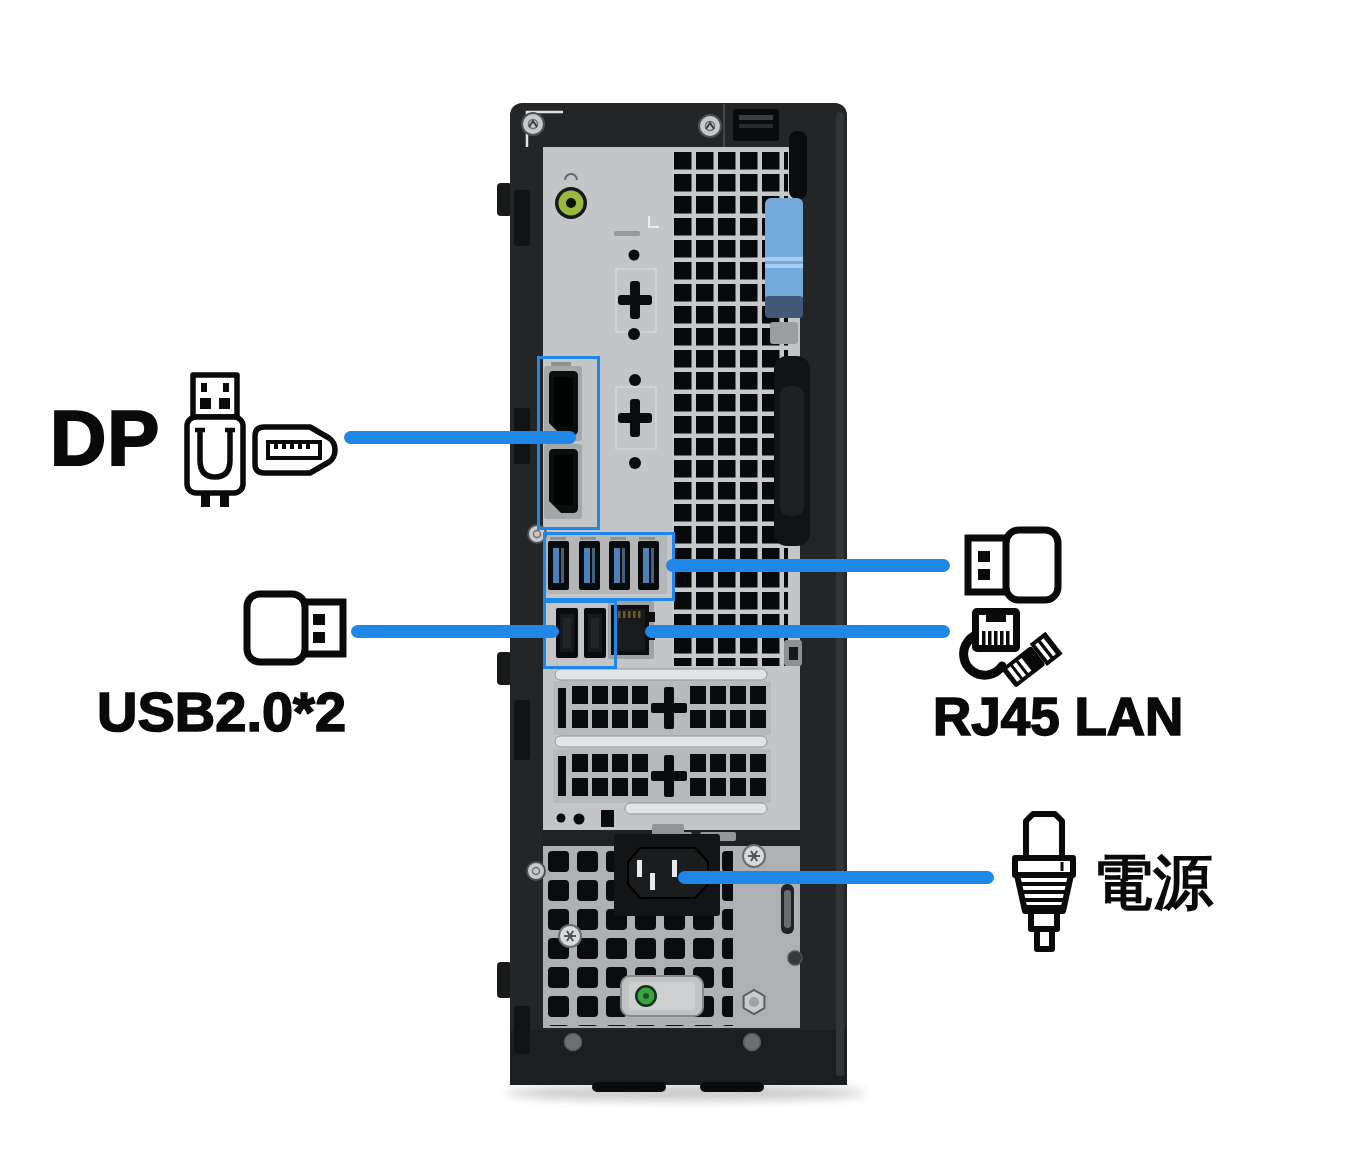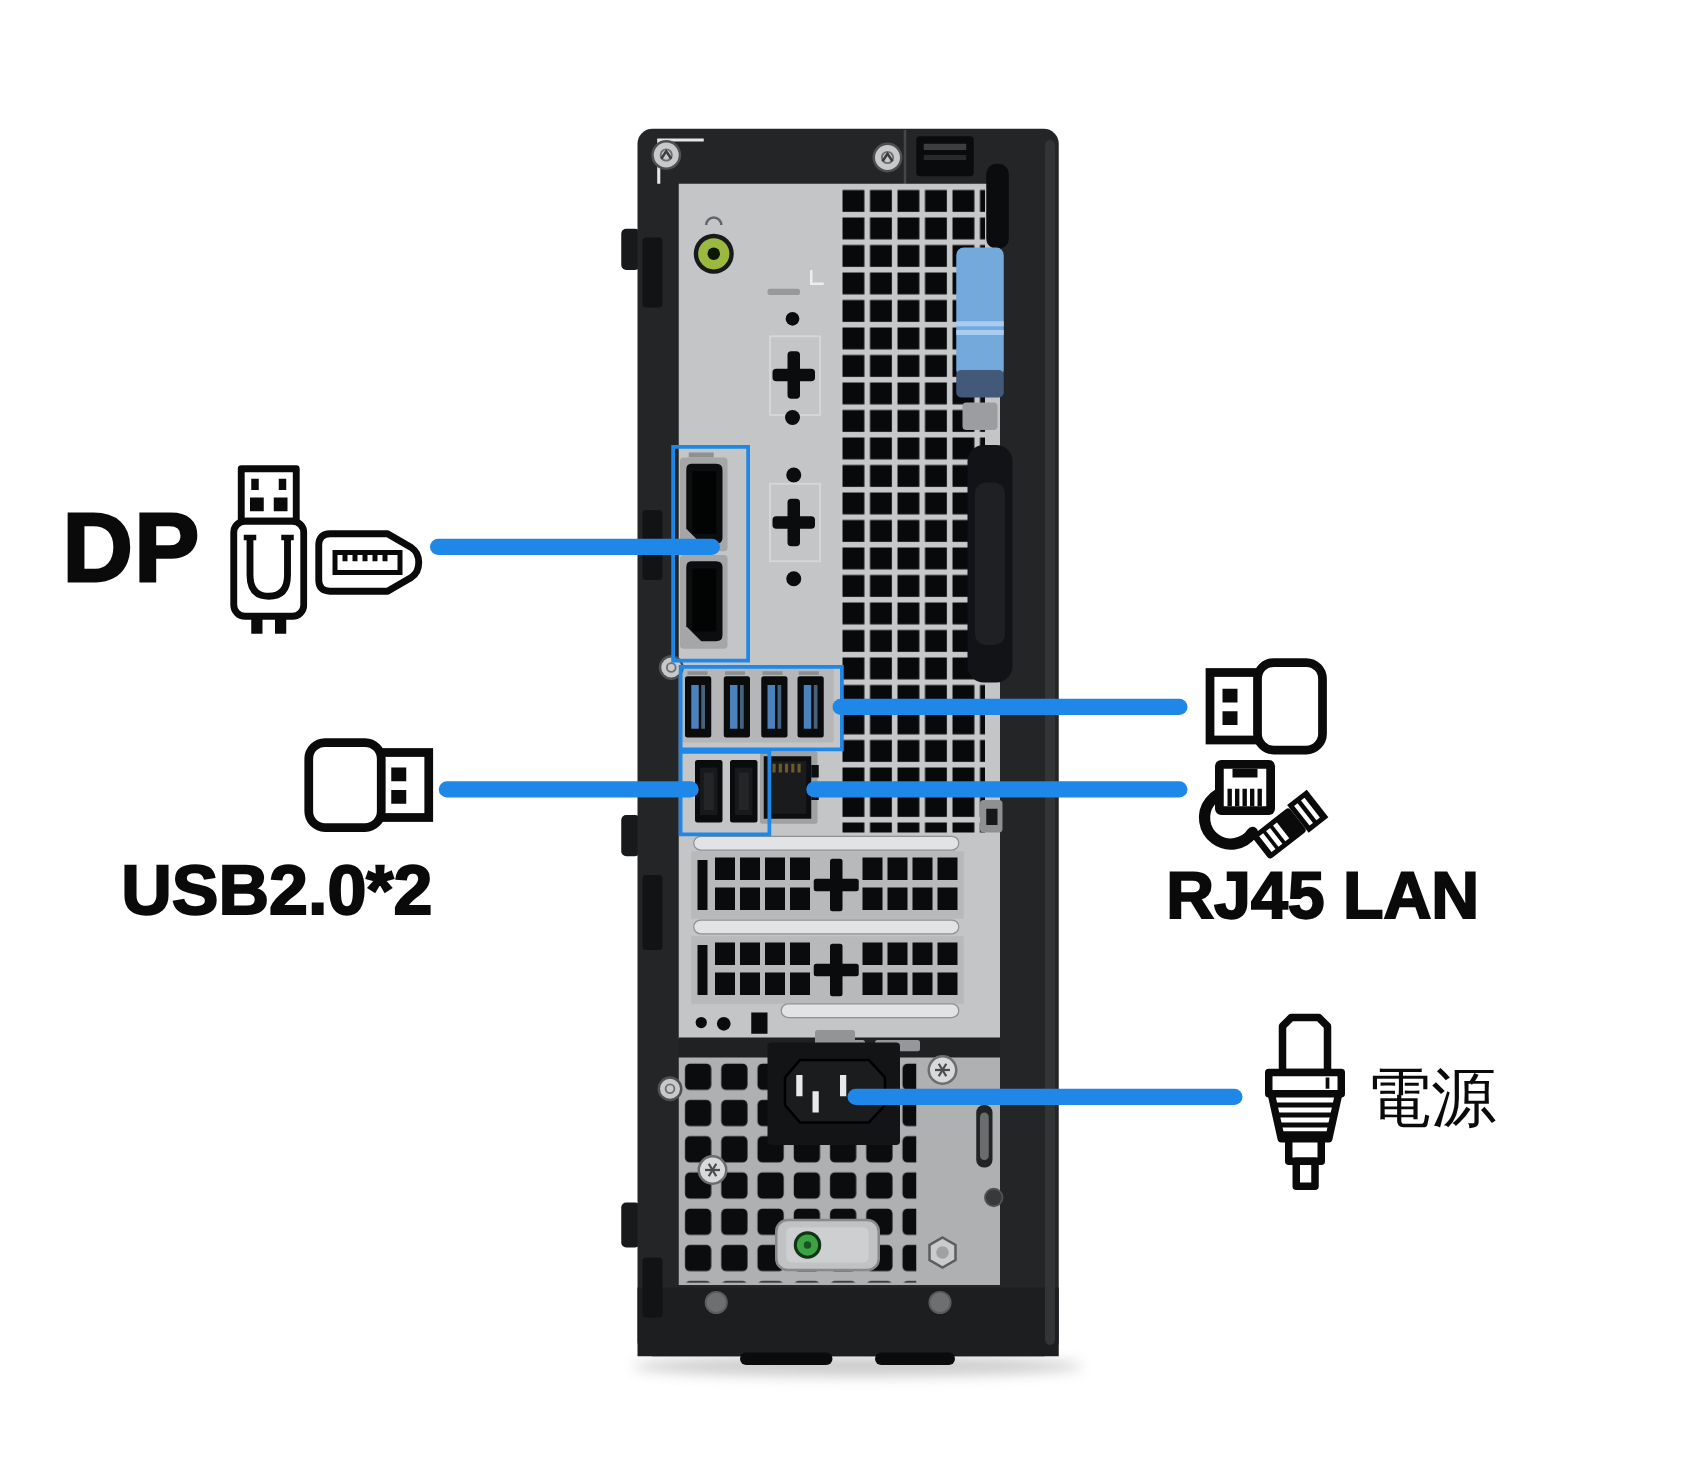--- a/index.html
+++ b/index.html
@@ -4,21 +4,21 @@
 <style>
   html,body{margin:0;padding:0;background:#fff;}
   #scene{position:relative;width:1363px;height:1173px;background:#ffffff;overflow:hidden;
          font-family:"Liberation Sans",sans-serif;}
   .abs{position:absolute;}
   .lbl{position:absolute;color:#0a0a0a;font-weight:bold;line-height:1;white-space:nowrap;z-index:40;}
   #lbl-dp{left:50px;top:399px;font-size:78px;-webkit-text-stroke:2.2px #0a0a0a;letter-spacing:1px;}
   #lbl-usb31{left:1072px;top:533px;font-size:60px;-webkit-text-stroke:1.6px #0a0a0a;}
   #lbl-usb20{left:97px;top:684px;font-size:56px;-webkit-text-stroke:1.6px #0a0a0a;}
   #lbl-rj45{left:893px;top:690px;font-size:53px;margin-left:40px;-webkit-text-stroke:1.6px #0a0a0a;}
-  #lbl-power{left:1093px;top:853px;font-size:52px;font-weight:400;}
+  #lbl-power{left:1093px;top:853px;font-size:60px;font-weight:700;}
   .bline{position:absolute;height:13px;background:#1E87E8;border-radius:7px;z-index:30;}
   #line-dp{left:344px;top:431px;width:232px;}
   #line-usb31{left:666px;top:559px;width:284px;}
   #line-usb20{left:351px;top:625px;width:208px;}
   #line-rj45{left:645px;top:625px;width:305px;}
   #line-power{left:678px;top:871px;width:316px;}
   .bbox{position:absolute;border:3px solid #1E87E8;z-index:25;}
   #box-dp{left:537px;top:356px;width:57px;height:168px;}
   #box-usb31{left:543px;top:532px;width:126px;height:63px;}
   #box-usb20{left:543px;top:600px;width:68px;height:63px;}

